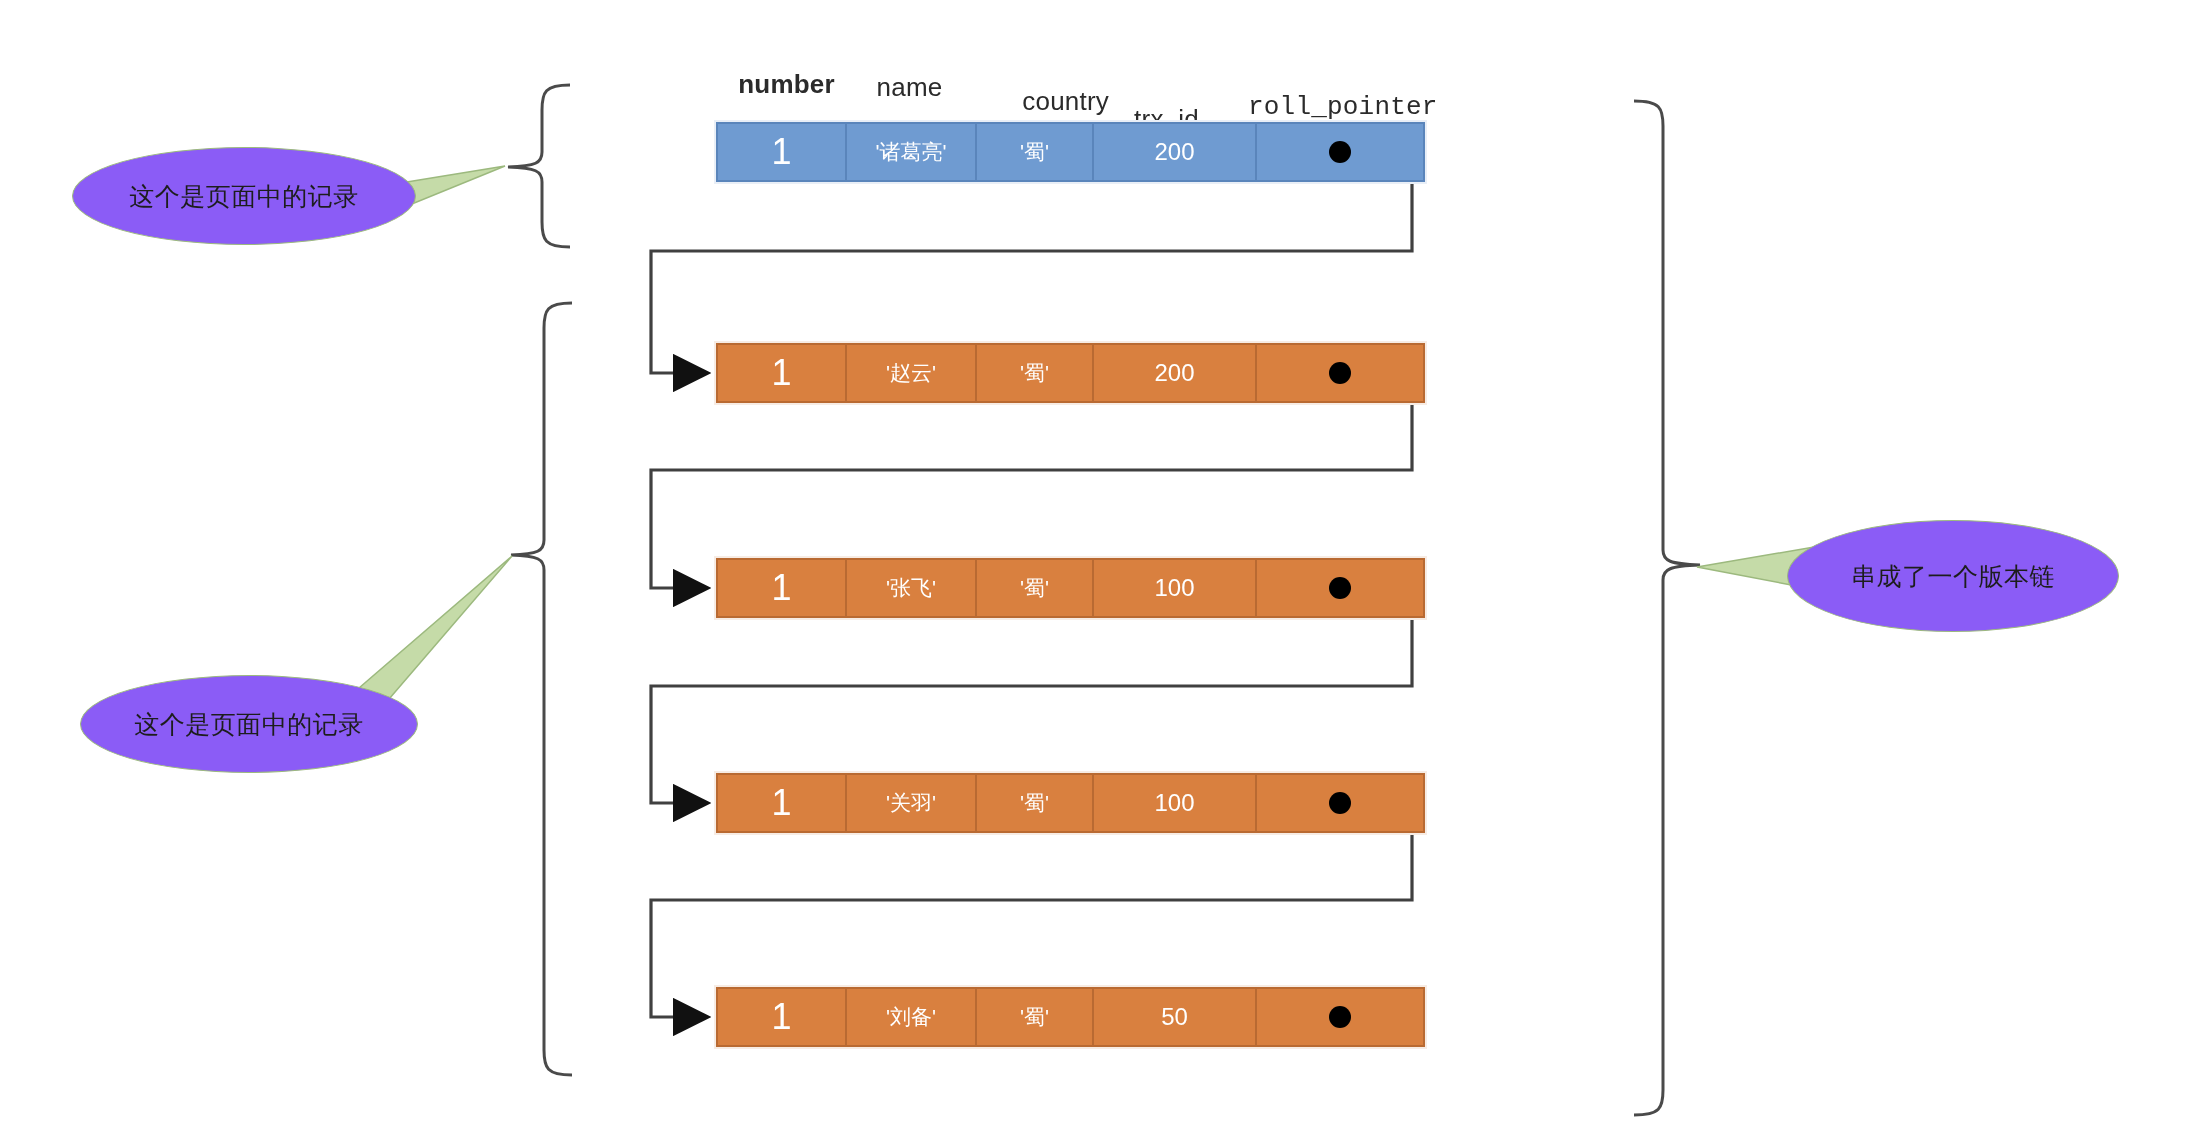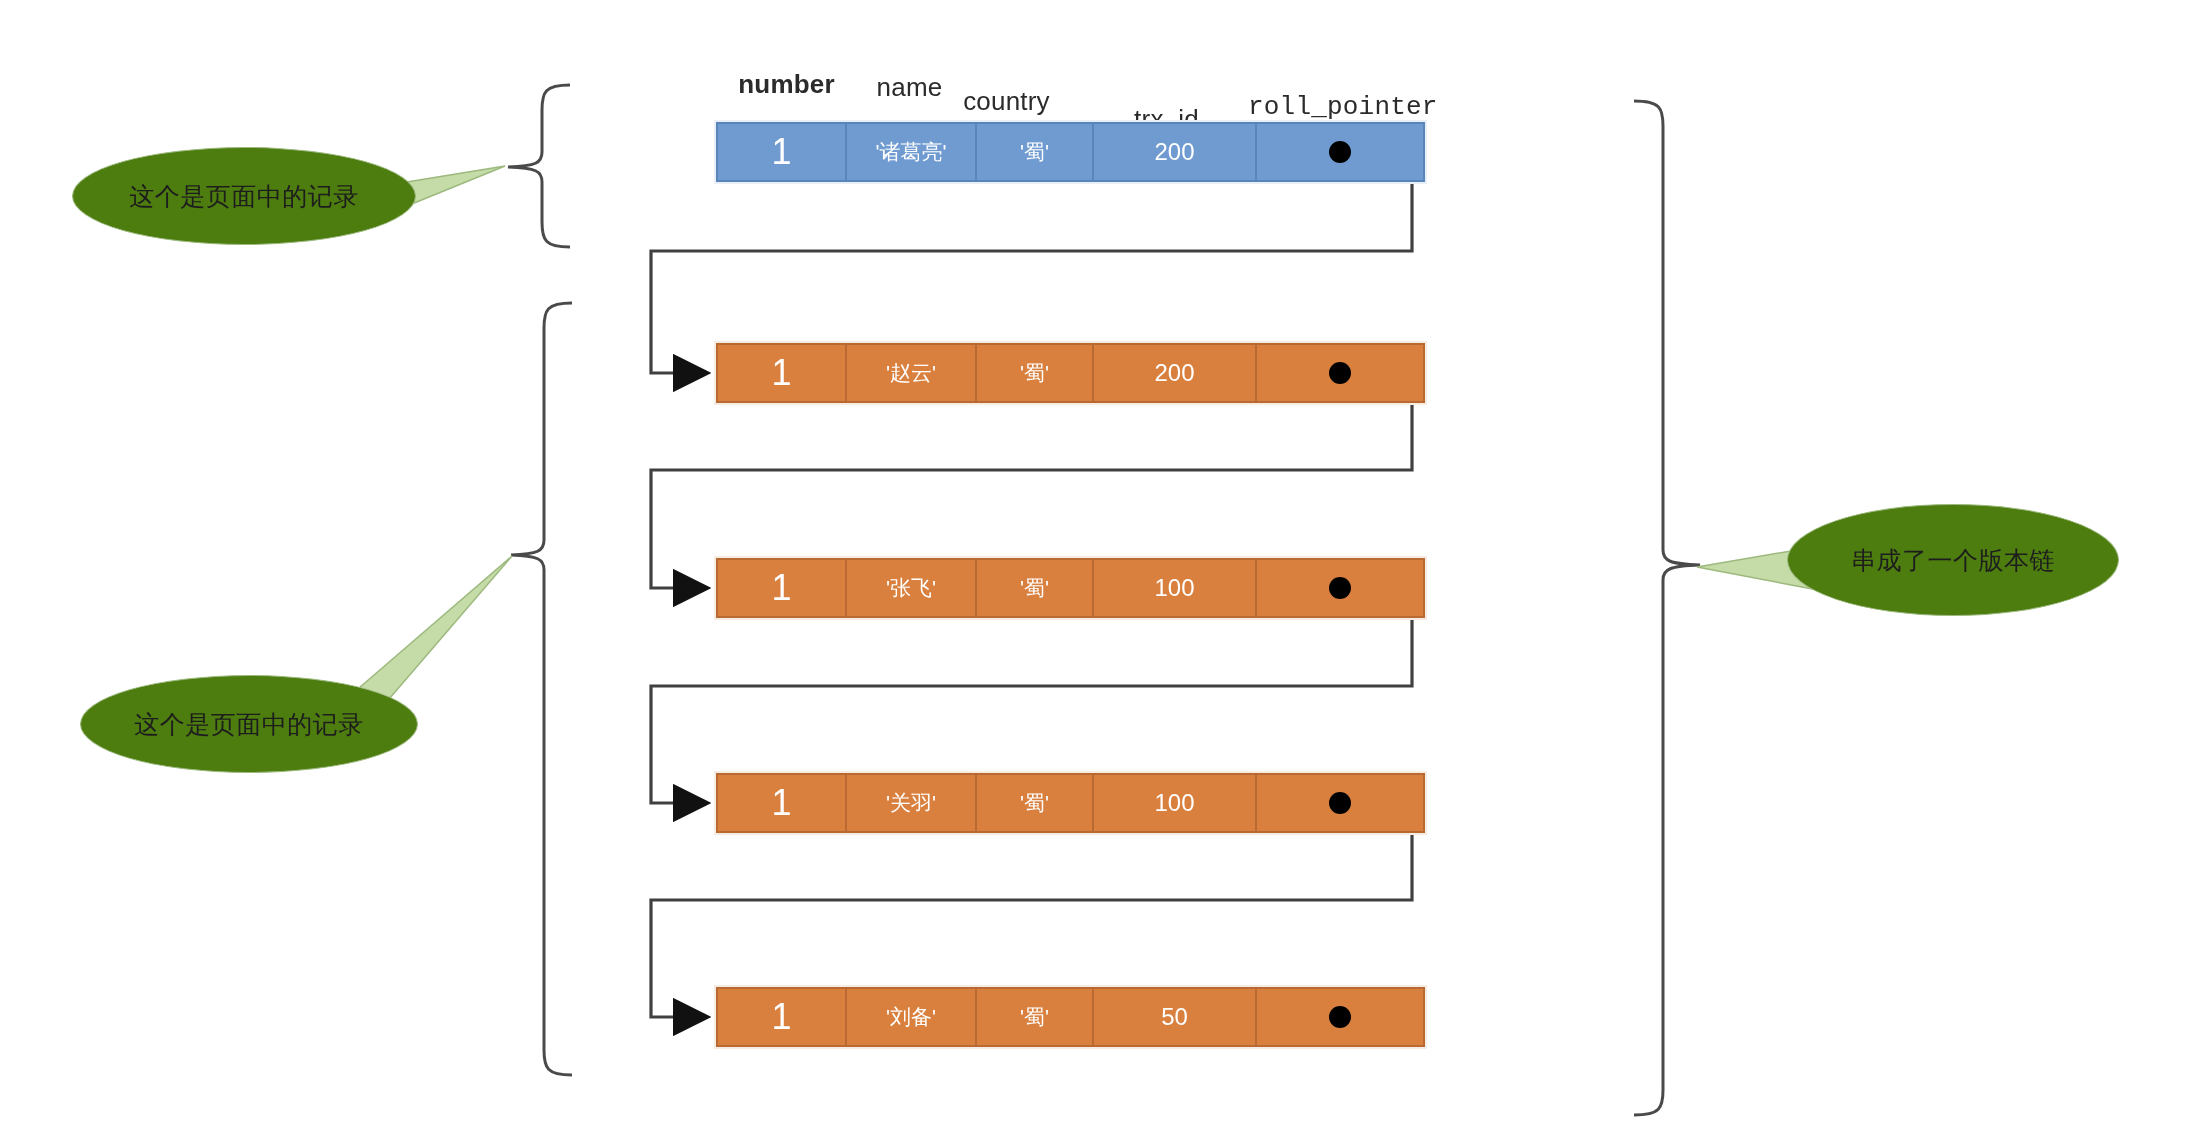--- a/index.html
+++ b/index.html
@@ -75,21 +75,21 @@
   .dot {
     width: 22px;
     height: 22px;
     border-radius: 50%;
     background: #000000;
   }
 
   
   .callout {
     position: absolute;
-    background: #4d7c0f;
+    background: #8b5cf6;
     border: 1.5px solid #9cb97e;
     border-radius: 50% / 50%;
     display: flex;
     align-items: center;
     justify-content: center;
     color: #1d1d1d;
     font-size: 25px;
     white-space: nowrap;
     letter-spacing: 0.5px;
   }
@@ -143,21 +143,21 @@
     <g>
       <path d="M 330,713 L 512,556 L 352,742 z" fill="#c5dba8" stroke="#9cb97e" stroke-width="1.5"></path>
     </g>
     <g>
       <path d="M 1820,546 L 1697,567 L 1818,590 z" fill="#c5dba8" stroke="#9cb97e" stroke-width="1.5"></path>
     </g>
   </svg>
 
   <div class="col-head" style="left:722px; top:69px; width:129px;font-weight:bold;">number</div>
   <div class="col-head" style="left:851px; top:72px; width:117px;">name</div>
-  <div class="col-head" style="left:948px; top:86px; width:117px;">country</div>
+  <div class="col-head" style="left:992px; top:86px; width:117px;text-align:right;">country</div>
   <div class="col-head" style="left:1085px; top:104px; width:163px;">trx_id</div>
   <div class="col-head" style="left:1248px; top:92px; width:166px;font-family:Liberation Mono, monospace;">roll_pointer</div>
 
   <div class="rec-row blue" style="left:716px; top:122px; height:60px;">
     <div class="cell c-number">1</div>
     <div class="cell c-name">'诸葛亮'</div>
     <div class="cell c-country">'蜀'</div>
     <div class="cell c-trx">200</div>
     <div class="cell c-roll">
       <span class="dot"></span>
@@ -205,17 +205,17 @@
   </div>
 
   <div class="callout" style="left:72px; top:147px; width:342px; height:96px;">
     <span>这个是页面中的记录</span>
   </div>
 
   <div class="callout" style="left:80px; top:675px; width:336px; height:96px;">
     <span>这个是页面中的记录</span>
   </div>
 
-  <div class="callout" style="left:1787px; top:504px; width:330px; height:110px;">
+  <div class="callout" style="left:1787px; top:520px; width:330px; height:110px;">
     <span>串成了一个版本链</span>
   </div>
 
 </div>
 
 </body></html>

